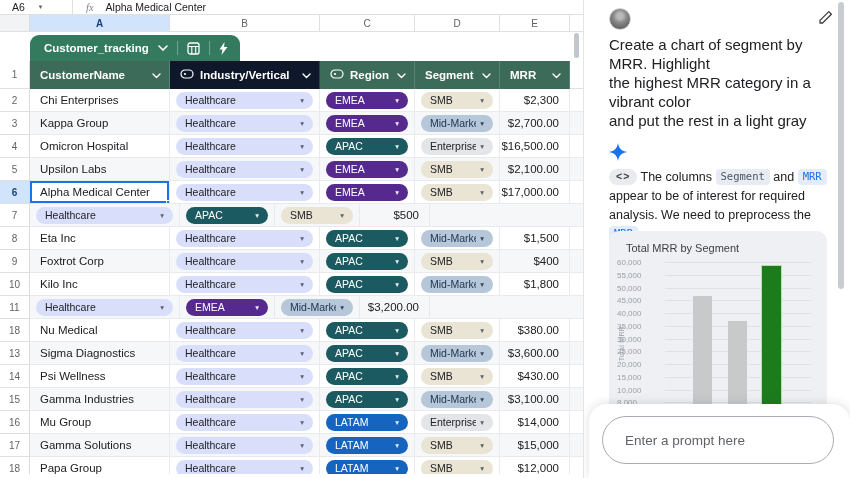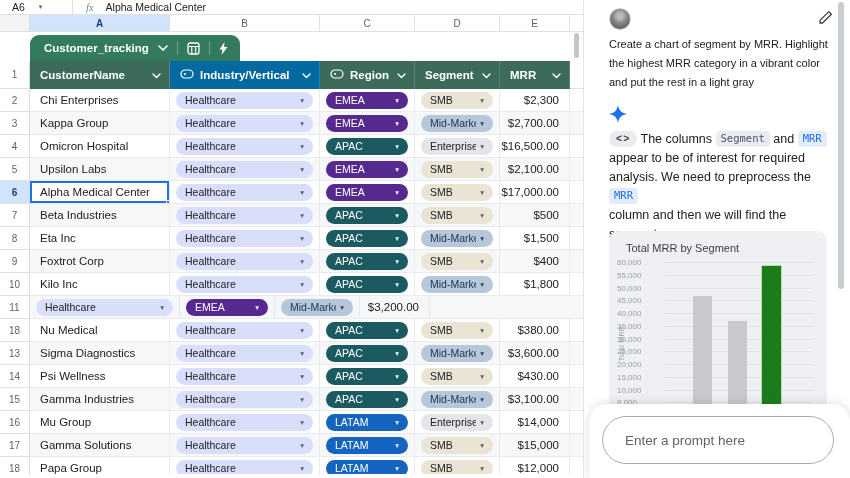--- a/index.html
+++ b/index.html
@@ -53,21 +53,21 @@
   .pill .plabel { white-space:nowrap; overflow:hidden; }
   .pill .pcaret { margin-left:auto; font-size:7.5px; padding-left:4px; }
   .sheet-scrollbar { position:absolute; top:33px; right:4px; width:5px; height:25px; border-radius:3px; background:#c3c7cd; }
 
   
   .chat-pane { flex:1; position:relative; border-left:1px solid #e4e4e4; background:#fff; overflow:hidden; }
   .chat-header { display:flex; align-items:flex-start; padding:8px 17px 0 25px; }
   .avatar { width:22px; height:22px; border-radius:50%; background:radial-gradient(circle at 50% 35%, #b9b9b9 0 18%, #8b8b8b 40%, #646464 75%, #555); border:1px solid #d0d0d0; }
   .edit-btn { margin-left:auto; margin-top:2px; cursor:pointer; }
 
-  .user-message { margin:5px 16px 0 25px; width:232px; font-size:11px; line-height:19px; color:#202124; white-space:pre-line; }
+  .user-message { margin:5px 16px 0 25px; width:232px; font-size:15px; line-height:19px; color:#202124; white-space:pre-line; }
   .sparkle-row { margin:13px 0 0 25px; height:18px; }
 
   .ai-message { margin:7px 14px 0 25px; font-size:12.5px; line-height:19px; color:#202124; white-space:pre-line; }
   .code-toggle { display:inline-block; background:#e9ebee; color:#3c4043; border-radius:9px; padding:0px 7px 1px; font-size:10.5px; font-weight:bold; letter-spacing:1px; line-height:15px; vertical-align:1px; }
   .inline-code { display:inline-block; font-family:"DejaVu Sans Mono", monospace; font-size:10.5px; line-height:15px; border-radius:4px; padding:0 5px 1px; vertical-align:1px; }
   .inline-code.dark { background:#e7ebf2; color:#4c5461; }
   .inline-code.blue { background:#e2ecfb; color:#1a73e8; }
 
   .chart-card { position:absolute; left:25px; right:23px; top:231px; height:250px; background:#eef0f4; border-radius:10px; }
   .chart-title { padding:11px 0 0 17px; font-size:11px; font-weight:500; color:#3c4043; }
@@ -137,21 +137,21 @@
     <div class="grid">
       <div class="header-row" id="header-row">
         <div class="rownum">1</div>
 
         <div class="hcell" style="width: 140px; flex: 0 0 140px; background: rgb(60, 107, 89);">
             <span class="hlabel">CustomerName</span>
             <span class="hcaret"><svg width="9" height="6" viewBox="0 0 9 6">
                 <path d="M1 1l3.5 3.5L8 1" stroke="#fff" stroke-width="1.4" fill="none" stroke-linecap="round"></path>
               </svg></span>
           </div>
-          <div class="hcell" style="width: 150px; flex: 0 0 150px; background: #0369a1; justify-content: center;">
+          <div class="hcell" style="width: 150px; flex: 0 0 150px; background: #0f172a; justify-content: center;">
             <span><svg width="14" height="10" viewBox="0 0 14 10" style="margin-right:6px">
                 <rect x="1" y="1" width="12" height="8" rx="4" stroke="#fff" stroke-width="1.2" fill="none"></rect>
                 <circle cx="5" cy="5" r="1.1" fill="#fff"></circle>
               </svg></span>
             <span class="hlabel">Industry/Vertical</span>
             <span class="hcaret"><svg width="9" height="6" viewBox="0 0 9 6">
                 <path d="M1 1l3.5 3.5L8 1" stroke="#fff" stroke-width="1.4" fill="none" stroke-linecap="round"></path>
               </svg></span>
           </div>
           <div class="hcell" style="width: 95px; flex: 0 0 95px; background: rgb(60, 107, 89);">
@@ -294,21 +294,20 @@
               <div class="pill" style="background: rgb(233, 228, 212); color: rgb(32, 33, 36);">
                 <span class="plabel">SMB</span>
                 <span class="pcaret" style="color: rgb(95, 99, 104);">▾</span>
               </div>
             </div>
             <div class="cell cE">$17,000.00</div>
             <div class="cell cFill"></div>
           </div>
           <div class="row alt">
             <div class="rownum">7</div>
-            <div class="cell cA">Beta Industries</div>
             <div class="cell cB">
               <div class="pill" style="background: rgb(217, 223, 251); color: rgb(32, 33, 36);">
                 <span class="plabel">Healthcare</span>
                 <span class="pcaret" style="color: rgb(95, 99, 104);">▾</span>
               </div>
             </div>
             <div class="cell cC">
               <div class="pill" style="background: rgb(26, 90, 96); color: rgb(255, 255, 255);">
                 <span class="plabel">APAC</span>
                 <span class="pcaret" style="color: rgb(224, 242, 241);">▾</span>

